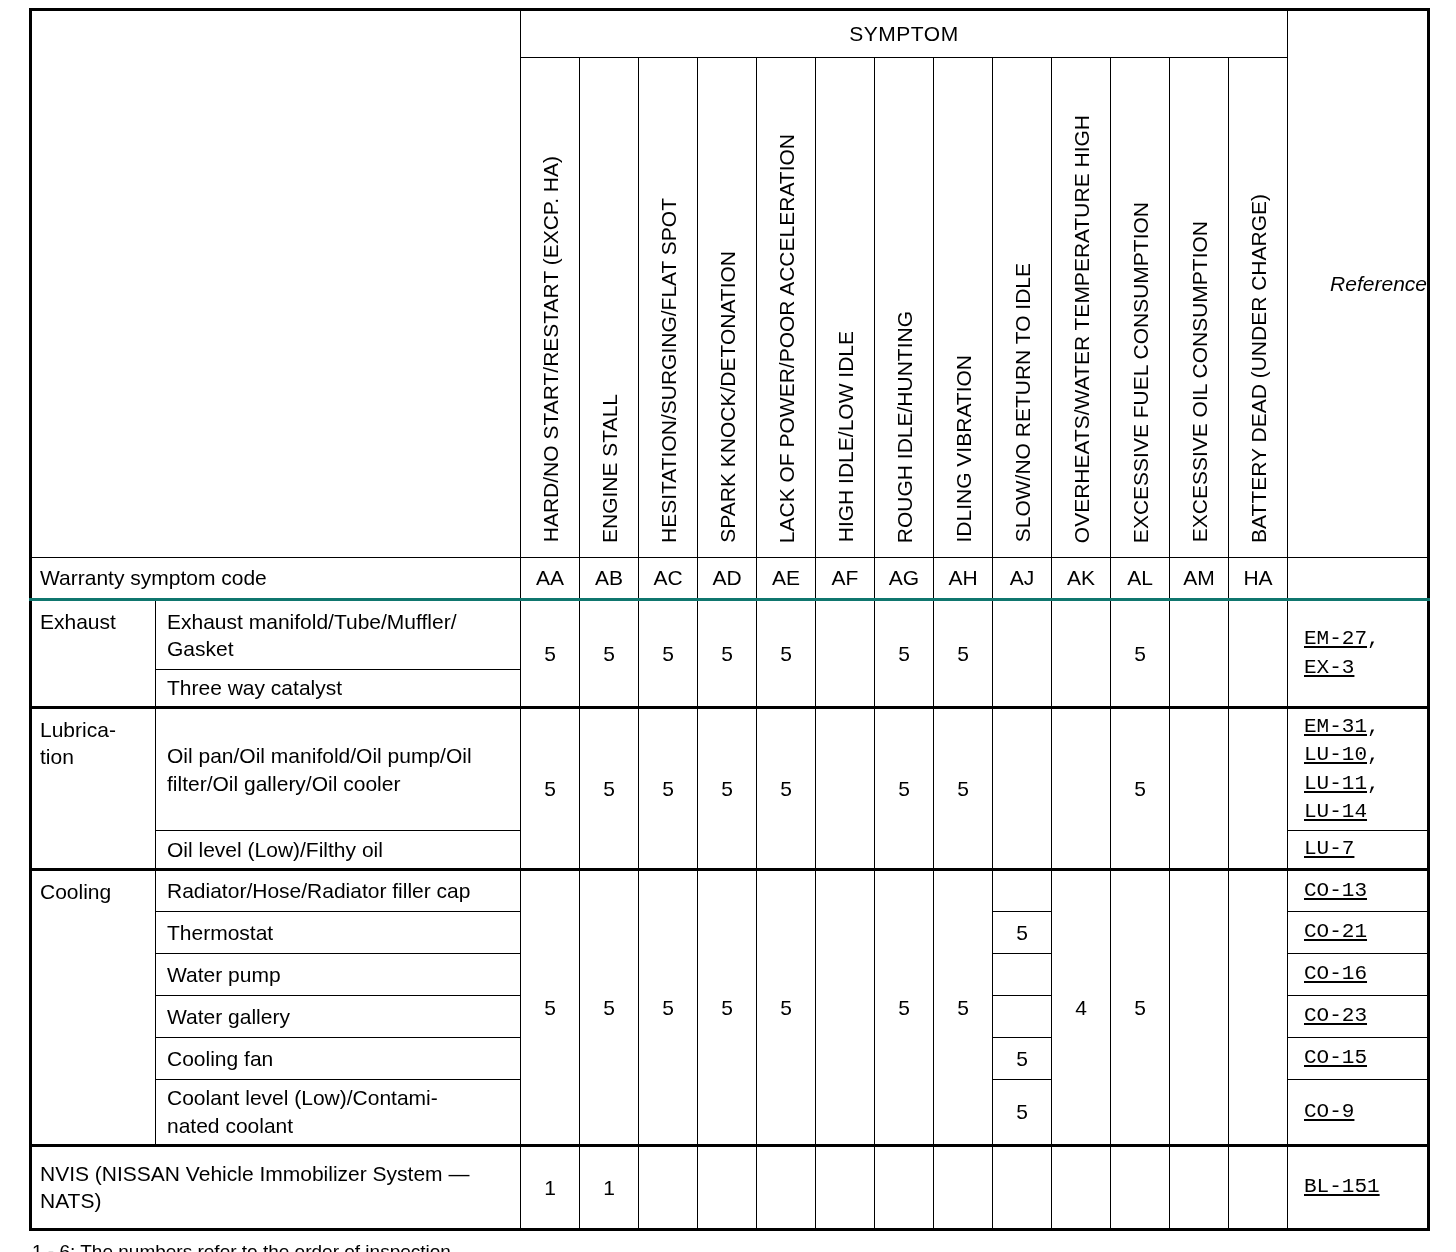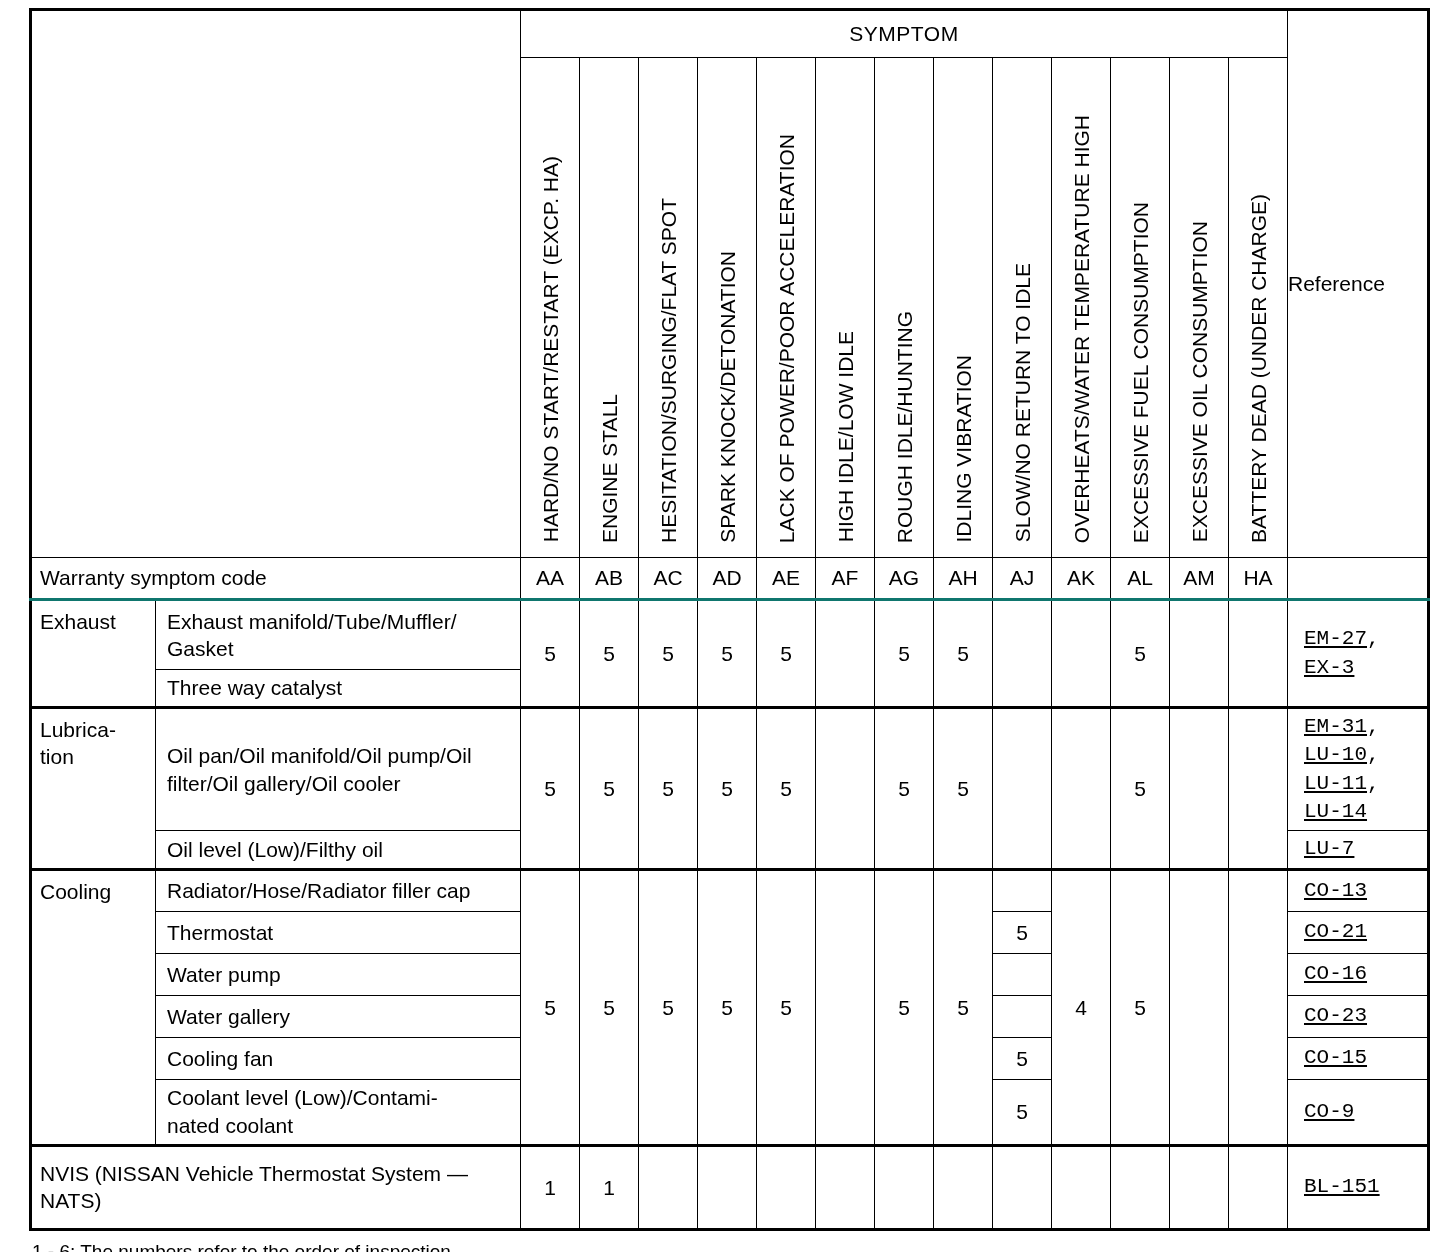--- a/index.html
+++ b/index.html
@@ -34,21 +34,21 @@
   tr.r-labels   { height: 500px; }
   tr.r-codes    { height: 42px; }
   tr.h70  { height: 70px; }
   tr.h38  { height: 38px; }
   tr.h106 { height: 106px; }
   tr.h42  { height: 42px; }
   tr.h66  { height: 66px; }
   tr.h84  { height: 84px; }
 
   td.symptom-head { text-align: center; letter-spacing: .5px; }
-  td.ref-head     { text-align: left; }
+  td.ref-head     { text-align: right; font-style: italic; }
   td.corner       { }
 
   td.rot-cell {
     vertical-align: bottom;
     text-align: center;
     padding-bottom: 8px;
   }
   .rot {
     display: inline-block;
     writing-mode: vertical-rl;
@@ -236,21 +236,21 @@
       <td class="ref"><span class="ref-link">CO-15</span></td>
     </tr>
     <tr class="h66">
       <td class="item">Coolant level (Low)/Contami-
 nated coolant</td>
       <td class="val">5</td>
       <td class="ref"><span class="ref-link">CO-9</span></td>
     </tr>
 
     <tr class="h84 gs">
-      <td class="nvis-item" colspan="2">NVIS (NISSAN Vehicle Thermostat System —
+      <td class="nvis-item" colspan="2">NVIS (NISSAN Vehicle Immobilizer System —
 NATS)</td>
       <td class="val">1</td>
       <td class="val">1</td>
       <td class="val"></td>
       <td class="val"></td>
       <td class="val"></td>
       <td class="val"></td>
       <td class="val"></td>
       <td class="val"></td>
       <td class="val"></td>

